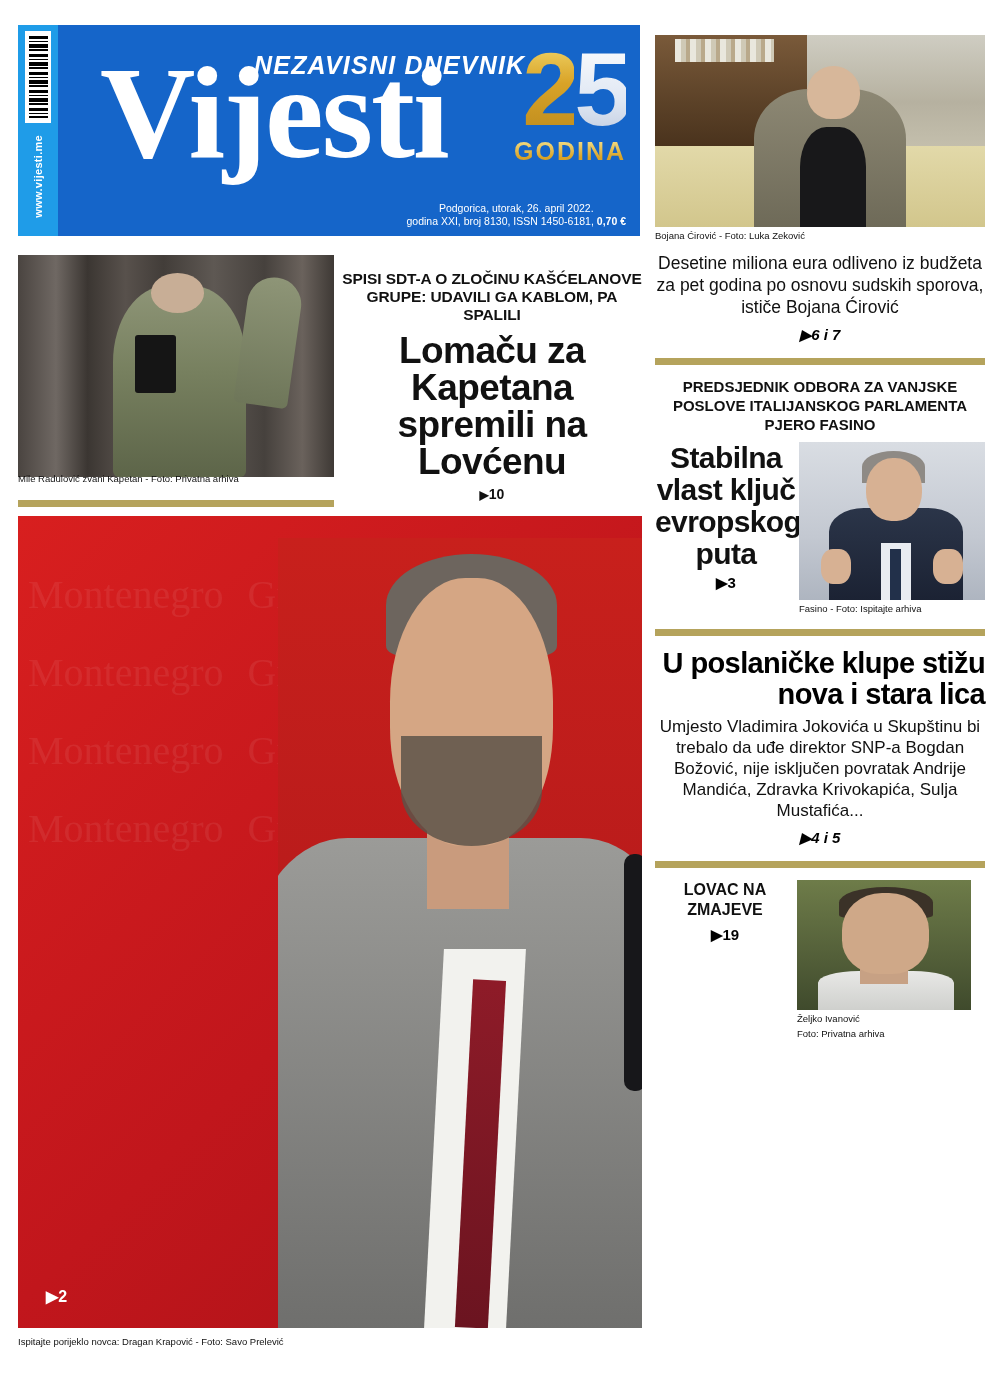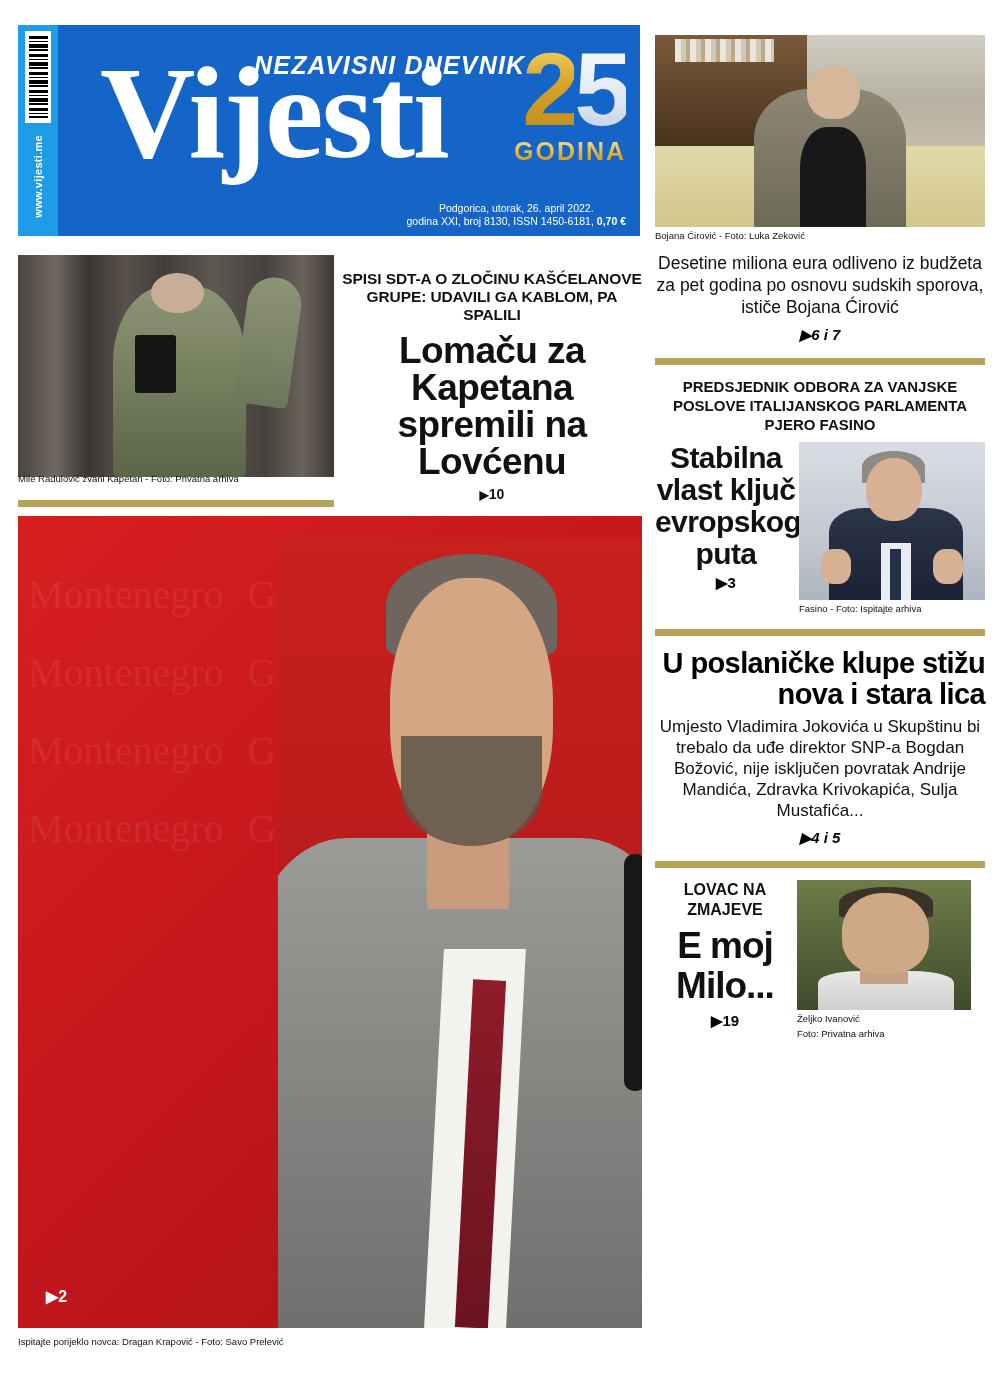--- a/index.html
+++ b/index.html
@@ -464,21 +464,20 @@
       <div class="r-jump">
         <span>▶</span><span>4 i 5</span>
       </div>
     </div>
 
     <div class="rule"></div>
 
     <div class="lovac-row">
       <div class="lovac-left">
         <div class="lovac-kicker">LOVAC NA ZMAJEVE</div>
-        <div class="lovac-head">E moj Milo...</div>
         <div class="lovac-jump">
           <span>▶</span><span>19</span>
         </div>
       </div>
       <div class="lovac-right">
         <div class="photo lovac-photo">
           <div class="ph-zeljko">
             <div class="shirt"></div>
             <div class="neck"></div>
             <div class="hair"></div>

